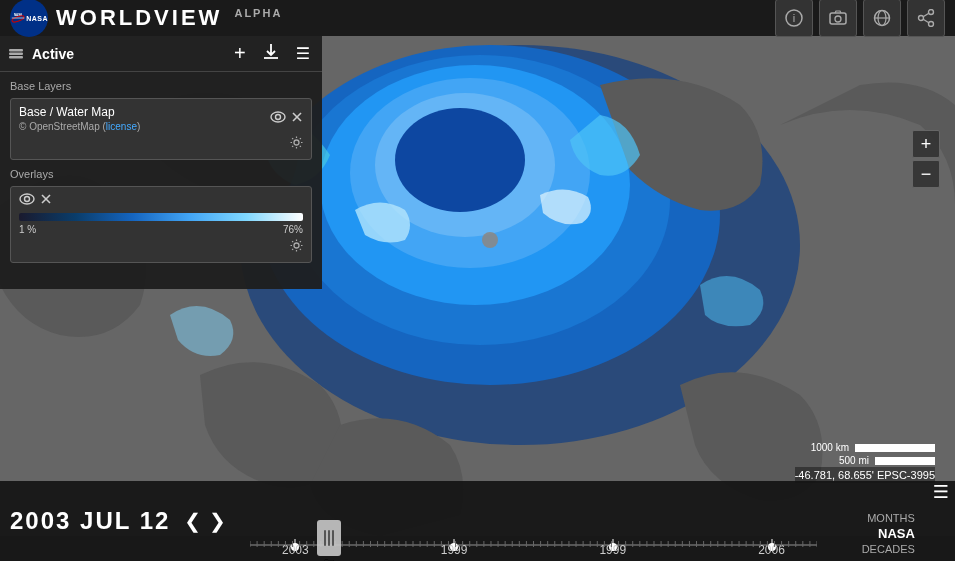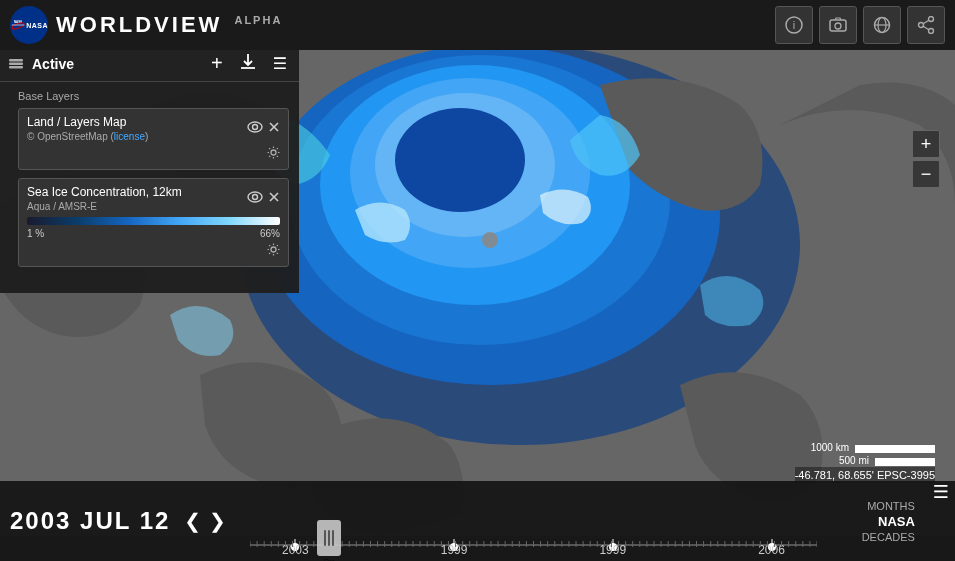--- a/index.html
+++ b/index.html
@@ -25,21 +25,21 @@
     
     #map-svg {
       width: 100%;
       height: 100%;
     }
 
     
     #header {
       position: absolute;
       top: 0; left: 0; right: 0;
-      height: 50px;
+      height: 36px;
       background: #1a1a1a;
       display: flex;
       align-items: center;
       padding: 0 10px;
       z-index: 100;
     }
 
     #nasa-logo {
       width: 38px;
       height: 38px;
@@ -91,23 +91,23 @@
       align-items: center;
       justify-content: center;
       cursor: pointer;
       color: white;
       font-size: 16px;
     }
 
     
     #left-panel {
       position: absolute;
-      top: 46px;
+      top: 36px;
       left: 0;
-      width: 299px;
+      width: 322px;
       background: rgba(30, 30, 30, 0.95);
       z-index: 90;
       padding-bottom: 10px;
     }
 
     #panel-tabs {
       display: flex;
       align-items: center;
       background: #222;
       padding: 6px 8px;
@@ -131,21 +131,20 @@
       color: white;
       font-size: 18px;
       background: none;
       border: none;
       cursor: pointer;
       padding: 0 4px;
     }
 
     #panel-body {
       padding: 8px 10px;
-      margin-left: 8px;
     }
 
     .layer-section-label {
       color: #aaa;
       font-size: 11px;
       margin-bottom: 6px;
       text-transform: none;
     }
 
     .layer-item {
@@ -363,22 +362,22 @@
       width: 2px;
       height: 16px;
       background: #555;
       border-radius: 1px;
     }
 
     #time-scale-options {
       display: flex;
       flex-direction: column;
       align-items: flex-end;
-      justify-content: center;
-      padding: 12px 12px;
+      justify-content: flex-end;
+      padding: 6px 12px;
       min-width: 100px;
       gap: 2px;
     }
 
     .time-scale-option {
       color: #aaa;
       font-size: 11px;
       cursor: pointer;
     }
 
@@ -510,21 +509,21 @@
     </button>
     <button class="panel-tab-btn" style="font-size:16px;color:white;background:none;border:none;cursor:pointer;padding:0 4px;">☰</button>
   </div>
 
   <div id="panel-body">
 
     <div class="layer-section-label">Base Layers</div>
     <div class="layer-item">
       <div class="layer-item-header">
         <div>
-          <div class="layer-item-title">Land / Layers Map</div>
+          <div class="layer-item-title">Base / Water Map</div>
           <div class="layer-item-subtitle">
             © OpenStreetMap (<a href="#" style="color:#4af;">license</a>)
           </div>
         </div>
         <div class="layer-item-icons">
           <span class="layer-icon-small">
             <svg width="16" height="12" viewBox="0 0 16 12">
                 <ellipse cx="8" cy="6" rx="7" ry="5" fill="none" stroke="#ccc" stroke-width="1.4"></ellipse>
                 <circle cx="8" cy="6" r="2.5" fill="none" stroke="#ccc" stroke-width="1.4"></circle>
               </svg>
@@ -540,71 +539,68 @@
       <div style="text-align:right;margin-top:3px;">
         <span class="layer-icon-small">
           <svg width="13" height="13" viewBox="0 0 13 13">
               <circle cx="6.5" cy="6.5" r="2.5" fill="none" stroke="#aaa" stroke-width="1.3"></circle>
               <path d="M6.5,0.5 L6.5,2 M6.5,11 L6.5,12.5 M0.5,6.5 L2,6.5 M11,6.5 L12.5,6.5 M2.1,2.1 L3.2,3.2 M9.8,9.8 L10.9,10.9 M2.1,10.9 L3.2,9.8 M9.8,3.2 L10.9,2.1" fill="none" stroke="#aaa" stroke-width="1.2"></path>
             </svg>
         </span>
       </div>
     </div>
 
+    <div class="layer-section-label">Overlays</div>
     <div class="layer-item">
       <div class="layer-item-header">
-        <div>
-          <div class="layer-item-title">Sea Ice Concentration, 12km</div>
-          <div class="layer-item-subtitle">Aqua / AMSR-E</div>
-        </div>
         <div class="layer-item-icons">
           <span class="layer-icon-small">
             <svg width="16" height="12" viewBox="0 0 16 12">
                 <ellipse cx="8" cy="6" rx="7" ry="5" fill="none" stroke="#ccc" stroke-width="1.4"></ellipse>
                 <circle cx="8" cy="6" r="2.5" fill="none" stroke="#ccc" stroke-width="1.4"></circle>
               </svg>
           </span>
           <span class="layer-icon-small">
             <svg width="12" height="12" viewBox="0 0 12 12">
                 <line x1="2" y1="2" x2="10" y2="10" stroke="#ccc" stroke-width="1.6"></line>
                 <line x1="10" y1="2" x2="2" y2="10" stroke="#ccc" stroke-width="1.6"></line>
               </svg>
           </span>
         </div>
       </div>
 
       <div class="color-bar"></div>
       <div class="color-bar-labels">
         <span>1 %</span>
-        <span>66%</span>
+        <span>76%</span>
       </div>
       <div style="text-align:right;margin-top:3px;">
         <span class="layer-icon-small">
           <svg width="13" height="13" viewBox="0 0 13 13">
               <circle cx="6.5" cy="6.5" r="2.5" fill="none" stroke="#aaa" stroke-width="1.3"></circle>
               <path d="M6.5,0.5 L6.5,2 M6.5,11 L6.5,12.5 M0.5,6.5 L2,6.5 M11,6.5 L12.5,6.5 M2.1,2.1 L3.2,3.2 M9.8,9.8 L10.9,10.9 M2.1,10.9 L3.2,9.8 M9.8,3.2 L10.9,2.1" fill="none" stroke="#aaa" stroke-width="1.2"></path>
             </svg>
         </span>
       </div>
     </div>
   </div>
 </div>
 
 <div id="zoom-controls">
   <div class="zoom-btn">+</div>
   <div class="zoom-btn">−</div>
 </div>
 
 <div id="scale-bar">
   <div style="display:flex;flex-direction:column;align-items:flex-end;gap:2px;">
-    <div style="display:flex;align-items:flex-end;gap:6px;">
+    <div style="display:flex;align-items:center;gap:6px;">
       <span style="color:white;font-size:10px;">1000 km</span>
       <div style="width:80px;height:8px;background:white;"></div>
     </div>
-    <div style="display:flex;align-items:flex-end;gap:6px;">
+    <div style="display:flex;align-items:center;gap:6px;">
       <span style="color:white;font-size:10px;">500 mi</span>
       <div style="width:60px;height:8px;background:white;"></div>
     </div>
   </div>
 </div>
 
 <div id="coordinates">-46.781, 68.655' EPSC-3995</div>
 
 <div id="timeline-bar">
   <div id="date-display">

